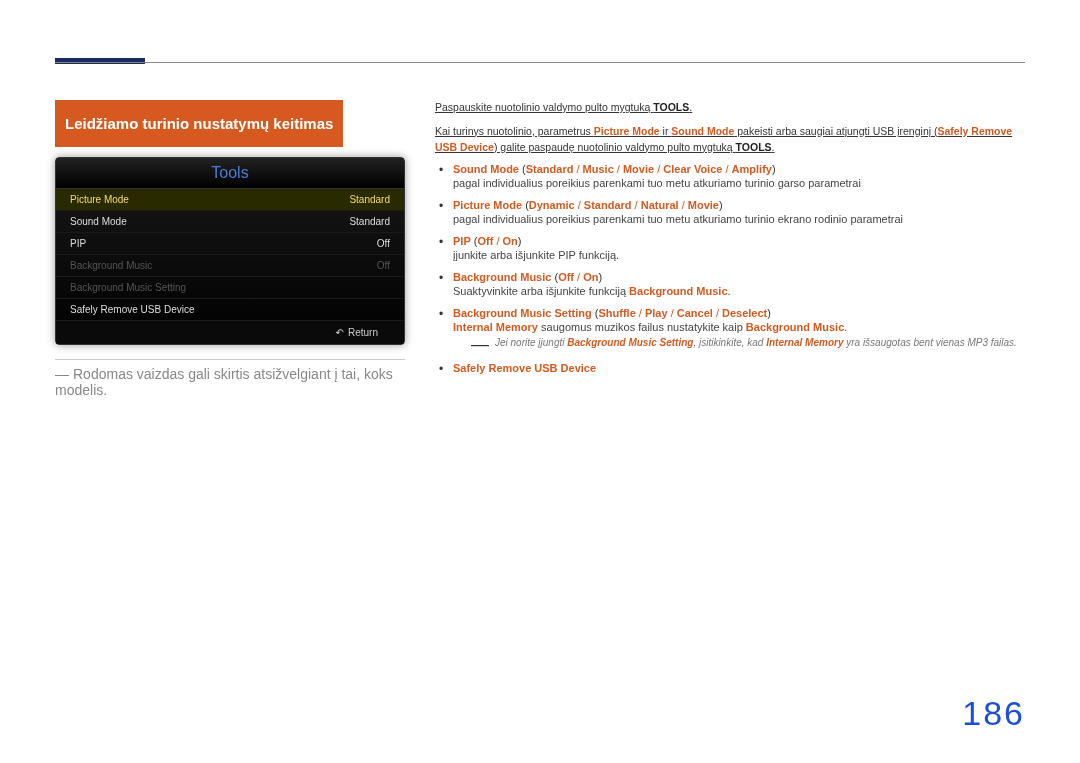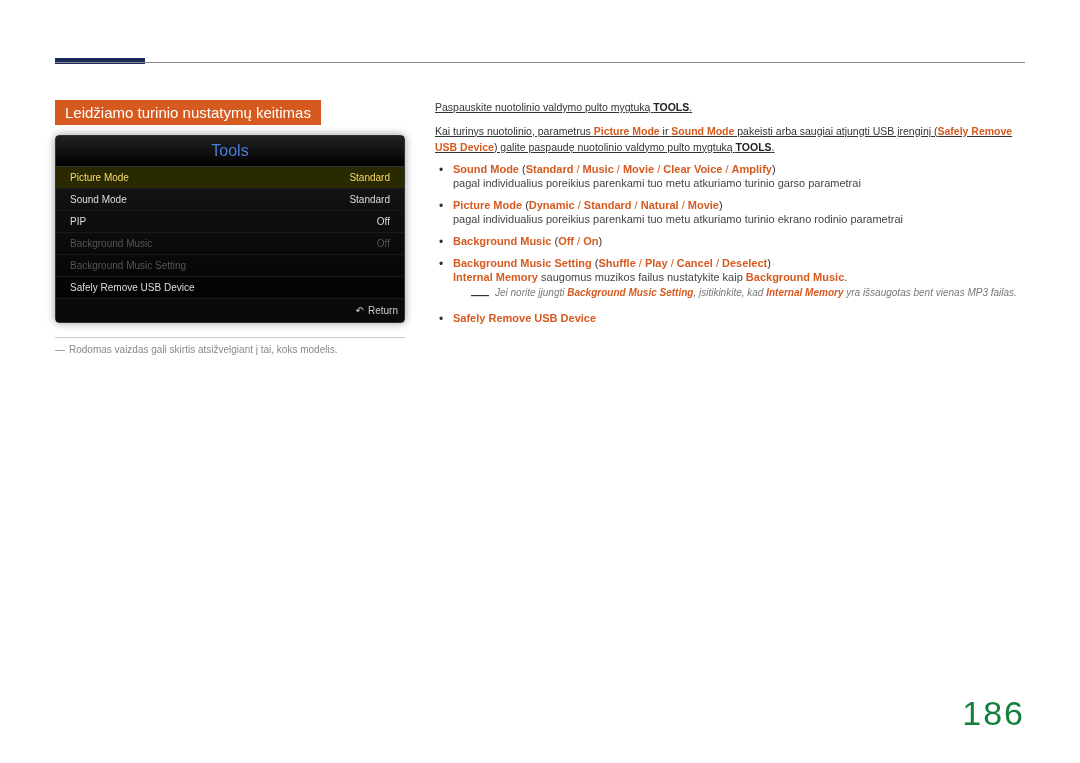--- a/index.html
+++ b/index.html
@@ -36,22 +36,22 @@
     display: flex;
     margin-top: 40px;
     gap: 30px;
   }
   .left-col { width: 350px; flex-shrink: 0; }
   .right-col { flex: 1; }
   .section-title {
     background: #d65a1f;
     color: #fff;
     font-size: 15px;
-    font-weight: 400;
-    padding: 4px 10px;
+    font-weight: 700;
+    padding: 15px 10px;
     margin-bottom: 10px;
     display: inline-block;
   }
   .tools-box {
     background: linear-gradient(#1a1a1a,#000);
     border: 1px solid #333;
     border-radius: 4px;
     width: 100%;
     overflow: hidden;
     box-shadow: 0 0 8px rgba(0,0,0,0.4);
@@ -72,32 +72,32 @@
     color: #ddd;
     border-bottom: 1px solid #1a1a1a;
   }
   .tools-row.selected {
     background: #2a2a00;
     color: #f5d96b;
   }
   .tools-row.dim { color: #555; }
   .tools-footer {
     text-align: right;
-    padding: 6px 6px;
+    padding: 6px 26px;
     font-size: 10px;
     color: #ccc;
     background: #0a0a0a;
   }
   .return-icon {
     display: inline-block;
     margin-right: 4px;
   }
   .footnote {
     color: #888;
-    font-size: 10px;
+    font-size: 14px;
     margin-top: 14px;
     border-top: 1px solid #ccc;
     padding-top: 6px;
   }
   .footnote-dash { margin-right: 4px; }
   .para { font-size: 10.5px; line-height: 1.5; margin-bottom: 8px; color:#333;text-decoration:underline; }
   .para b { font-weight: 700; color:#222; }
   .bullet-list { list-style: none; }
   .bullet-list > li { position: relative; padding-left: 18px; margin-bottom: 10px; }
   .bullet-list > li::before {
@@ -107,21 +107,21 @@
   .sep { color: #d65a1f; }
   .subtext { color:#444; display:block; margin-top:2px; }
   .note-row { display:flex; gap:6px; margin: 4px 0 0 18px; }
   .note-emdash { font-size: 18px; line-height:0.8; color:#333; }
   .note-text { color:#777; font-size:10px;font-style:italic; }
   .page-num {
     position: absolute;
     bottom: 30px;
     right: 55px;
     font-size: 34px;
-    color: #15803d;
+    color: #1d4ed8;
     font-weight: 300;
     letter-spacing: 2px;
   }
 </style>
 </head>
 <body>
 
 <div class="page">
   <div class="accent-bar"></div>
   <div class="topline"></div>
@@ -181,23 +181,30 @@
         <li>
           <span class="hl">Sound Mode</span><span> (</span><span class="hl">Standard</span><span class="sep"> / </span><span class="hl">Music</span><span class="sep"> / </span><span class="hl">Movie</span><span class="sep"> / </span><span class="hl">Clear Voice</span><span class="sep"> / </span><span class="hl">Amplify</span><span>)</span>
           <span class="subtext">pagal individualius poreikius parenkami tuo metu atkuriamo turinio garso parametrai</span>
         </li>
 
         <li>
           <span class="hl">Picture Mode</span><span> (</span><span class="hl">Dynamic</span><span class="sep"> / </span><span class="hl">Standard</span><span class="sep"> / </span><span class="hl">Natural</span><span class="sep"> / </span><span class="hl">Movie</span><span>)</span>
           <span class="subtext">pagal individualius poreikius parenkami tuo metu atkuriamo turinio ekrano rodinio parametrai</span>
         </li>
 
+        <li>
+          <span class="hl">PIP</span><span> (</span><span class="hl">Off</span><span class="sep"> / </span><span class="hl">On</span><span>)</span>
+          <span class="subtext">įjunkite arba išjunkite PIP funkciją.</span>
+        </li>
 
         <li>
           <span class="hl">Background Music</span><span> (</span><span class="hl">Off</span><span class="sep"> / </span><span class="hl">On</span><span>)</span>
+          <span class="subtext">
+            <span>Suaktyvinkite arba išjunkite funkciją </span><span class="hl">Background Music</span><span>.</span>
+          </span>
         </li>
 
         <li>
           <span class="hl">Background Music Setting</span><span> (</span><span class="hl">Shuffle</span><span class="sep"> / </span><span class="hl">Play</span><span class="sep"> / </span><span class="hl">Cancel</span><span class="sep"> / </span><span class="hl">Deselect</span><span>)</span>
           <span class="subtext">
             <span class="hl">Internal Memory</span><span> saugomus muzikos failus nustatykite kaip </span><span class="hl">Background Music</span><span>.</span>
           </span>
           <div class="note-row">
             <span class="note-emdash">―</span>
             <span class="note-text">

